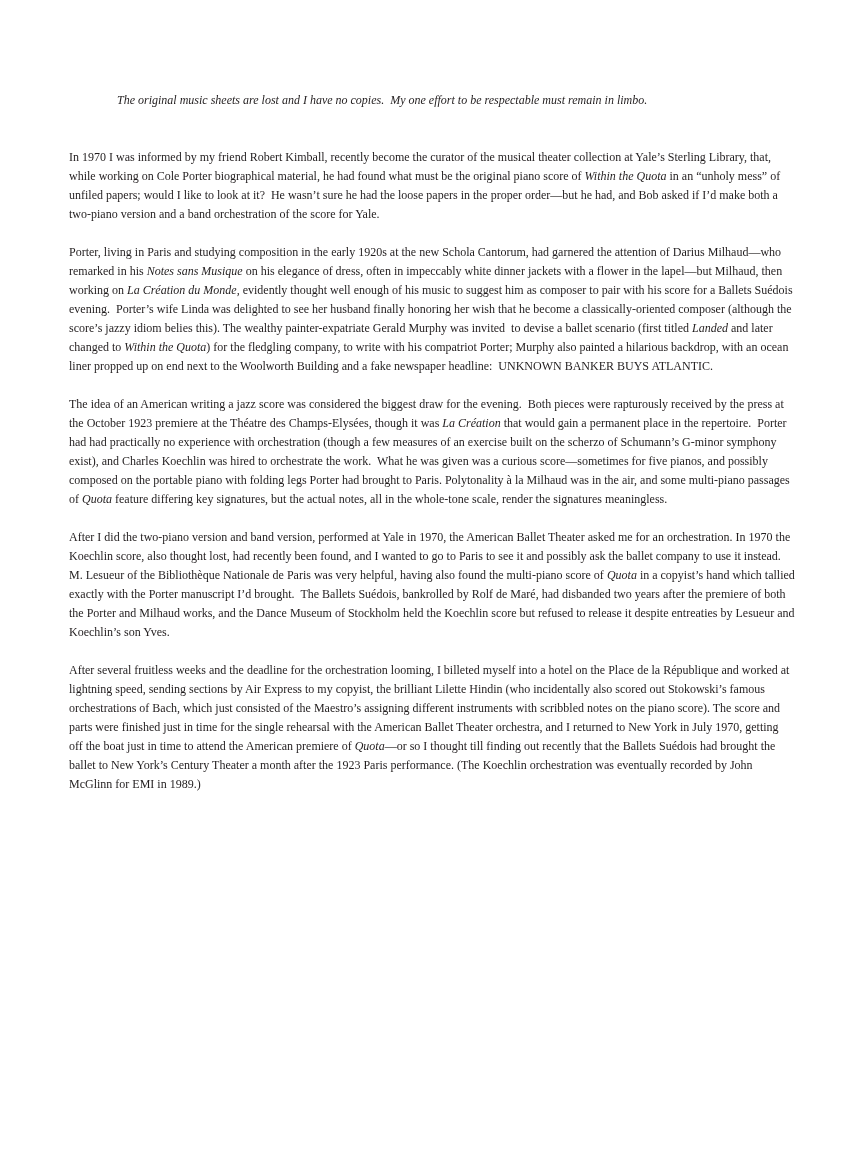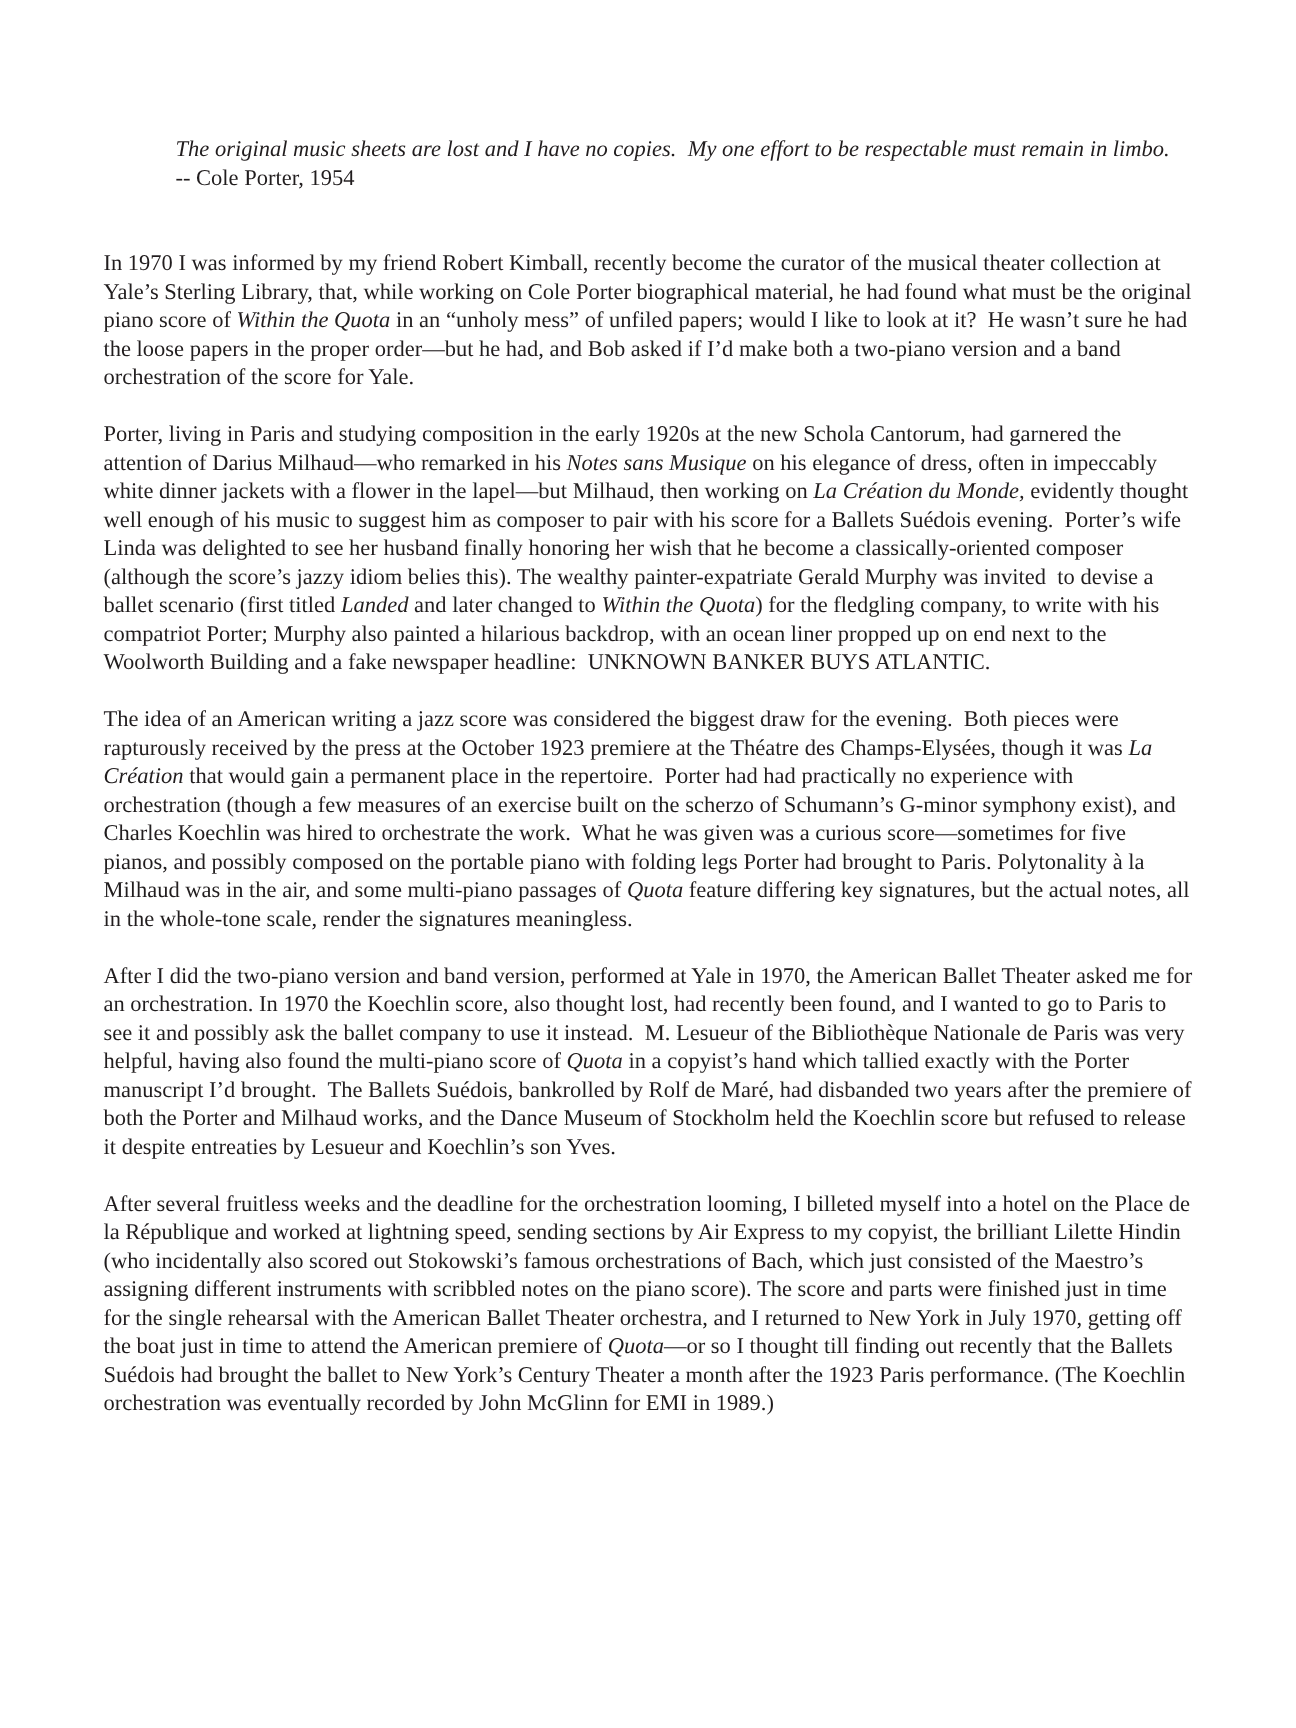--- a/index.html
+++ b/index.html
@@ -8,21 +8,21 @@
     background: #ffffff;
   }
   .page {
     position: relative;
     width: 864px;
     height: 1152px;
     box-sizing: border-box;
     background: #ffffff;
     padding: 91px 69px 0 69px;
     font-family: "Liberation Serif", "DejaVu Serif", serif;
-    font-size: 15px;
+    font-size: 12px;
     line-height: 19px;
     color: #211d1e;
     overflow: hidden;
   }
   .epigraph {
     margin: 0 0 38px 0;
   }
   .quote {
     margin: 0;
     font-style: italic;
@@ -39,21 +39,20 @@
     white-space: pre-wrap;
   }
   .para em, em { }
 </style>
 </head>
 <body>
 
 <div class="page">
   <div class="epigraph">
     <p class="quote"><em>The original music sheets are lost and I have no copies.  My one effort to be respectable must remain in limbo.</em></p>
-    <p class="attribution">-- Cole Porter, 1954</p>
   </div>
   <div class="body-text" id="body-text">
       <p class="para"><span>In 1970 I was informed by my friend Robert Kimball, recently become the curator of the musical theater collection at Yale’s Sterling Library, that, while working on Cole Porter biographical material, he had found what must be the original piano score of </span><em>Within the Quota</em><span> in an “unholy mess” of unfiled papers; would I like to look at it?  He wasn’t sure he had the loose papers in the proper order—but he had, and Bob asked if I’d make both a two-piano version and a band orchestration of the score for Yale.</span></p>
       <p class="para"><span>Porter, living in Paris and studying composition in the early 1920s at the new Schola Cantorum, had garnered the attention of Darius Milhaud—who remarked in his </span><em>Notes sans Musique</em><span> on his elegance of dress, often in impeccably white dinner jackets with a flower in the lapel—but Milhaud, then working on </span><em>La Création du Monde,</em><span> evidently thought well enough of his music to suggest him as composer to pair with his score for a Ballets Suédois evening.  Porter’s wife Linda was delighted to see her husband finally honoring her wish that he become a classically-oriented composer (although the score’s jazzy idiom belies this). The wealthy painter-expatriate Gerald Murphy was invited  to devise a ballet scenario (first titled </span><em>Landed</em><span> and later changed to </span><em>Within the Quota</em><span>) for the fledgling company, to write with his compatriot Porter; Murphy also painted a hilarious backdrop, with an ocean liner propped up on end next to the Woolworth Building and a fake newspaper headline:  UNKNOWN BANKER BUYS ATLANTIC.</span></p>
       <p class="para"><span>The idea of an American writing a jazz score was considered the biggest draw for the evening.  Both pieces were rapturously received by the press at the October 1923 premiere at the Théatre des Champs-Elysées, though it was </span><em>La Création</em><span> that would gain a permanent place in the repertoire.  Porter had had practically no experience with orchestration (though a few measures of an exercise built on the scherzo of Schumann’s G-minor symphony exist), and Charles Koechlin was hired to orchestrate the work.  What he was given was a curious score—sometimes for five pianos, and possibly composed on the portable piano with folding legs Porter had brought to Paris. Polytonality à la Milhaud was in the air, and some multi-piano passages of </span><em>Quota</em><span> feature differing key signatures, but the actual notes, all in the whole-tone scale, render the signatures meaningless.</span></p>
       <p class="para"><span>After I did the two-piano version and band version, performed at Yale in 1970, the American Ballet Theater asked me for an orchestration. In 1970 the Koechlin score, also thought lost, had recently been found, and I wanted to go to Paris to see it and possibly ask the ballet company to use it instead.  M. Lesueur of the Bibliothèque Nationale de Paris was very helpful, having also found the multi-piano score of </span><em>Quota</em><span> in a copyist’s hand which tallied exactly with the Porter manuscript I’d brought.  The Ballets Suédois, bankrolled by Rolf de Maré, had disbanded two years after the premiere of both the Porter and Milhaud works, and the Dance Museum of Stockholm held the Koechlin score but refused to release it despite entreaties by Lesueur and Koechlin’s son Yves.</span></p>
       <p class="para"><span>After several fruitless weeks and the deadline for the orchestration looming, I billeted myself into a hotel on the Place de la République and worked at lightning speed, sending sections by Air Express to my copyist, the brilliant Lilette Hindin (who incidentally also scored out Stokowski’s famous orchestrations of Bach, which just consisted of the Maestro’s assigning different instruments with scribbled notes on the piano score). The score and parts were finished just in time for the single rehearsal with the American Ballet Theater orchestra, and I returned to New York in July 1970, getting off the boat just in time to attend the American premiere of </span><em>Quota</em><span>—or so I thought till finding out recently that the Ballets Suédois had brought the ballet to New York’s Century Theater a month after the 1923 Paris performance. (The Koechlin orchestration was eventually recorded by John McGlinn for EMI in 1989.)</span></p>
     </div>
 </div>
 

